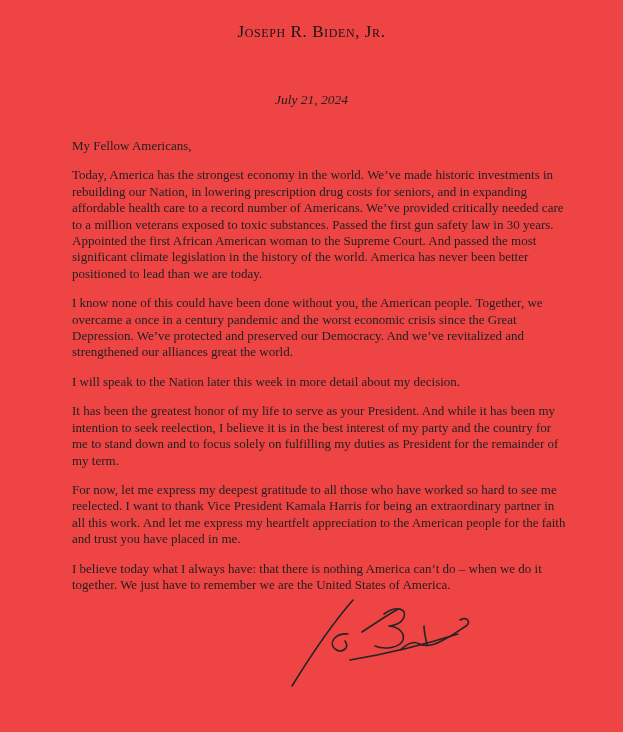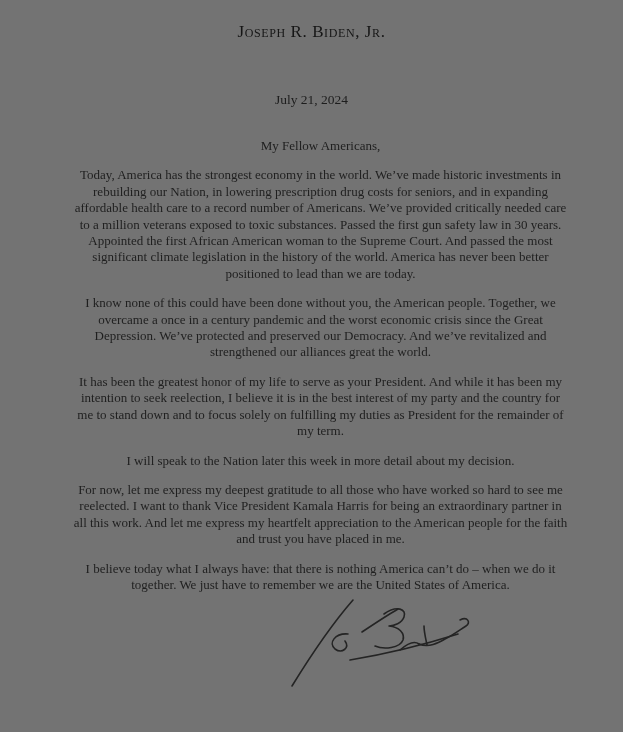--- a/index.html
+++ b/index.html
@@ -1,45 +1,46 @@
 <!DOCTYPE html>
 <html><head>
 <meta charset="utf-8">
 <style>
   html, body { margin: 0; padding: 0; background: #ffffff; }
   .page {
     position: relative;
     width: 623px;
     height: 732px;
-    background: #737373;
+    background: #ef4444;
     overflow: hidden;
     font-family: "Liberation Serif", "DejaVu Serif", serif;
     color: #1f1f1f;
   }
   .letterhead {
     padding-top: 22px;
     text-align: center;
     font-variant: small-caps;
     font-variant-caps: small-caps;
     font-size: 17px;
     letter-spacing: 0.6px;
     color: #161616;
     font-weight: 500;
   }
   .date {
     margin-top: 50px;
     text-align: center;
     font-size: 13.5px;
     color: #1d1d1d;
+    font-style: italic;
   }
   .body-text {
     padding: 30px 54px 0 72px;
     font-size: 13px;
     line-height: 16.4px;
-    text-align: center;
+    text-align: left;
   }
   .body-text p { margin: 0 0 13px 0; }
   .signature {
     position: absolute;
     left: 282px;
     top: 598px;
     width: 190px;
     height: 100px;
   }
   .signature path {
@@ -56,22 +57,22 @@
 <div class="page">
 
   <div class="letterhead">Joseph R. Biden, Jr.</div>
 
   <div class="date">July 21, 2024</div>
 
   <div class="body-text">
     <p>My Fellow Americans,</p>
     <p>Today, America has the strongest economy in the world. We’ve made historic investments in rebuilding our Nation, in lowering prescription drug costs for seniors, and in expanding affordable health care to a record number of Americans. We’ve provided critically needed care to a million veterans exposed to toxic substances. Passed the first gun safety law in 30 years. Appointed the first African American woman to the Supreme Court. And passed the most significant climate legislation in the history of the world. America has never been better positioned to lead than we are today.</p>
     <p>I know none of this could have been done without you, the American people. Together, we overcame a once in a century pandemic and the worst economic crisis since the Great Depression. We’ve protected and preserved our Democracy. And we’ve revitalized and strengthened our alliances great the world.</p>
+    <p>I will speak to the Nation later this week in more detail about my decision.</p>
     <p>It has been the greatest honor of my life to serve as your President. And while it has been my intention to seek reelection, I believe it is in the best interest of my party and the country for me to stand down and to focus solely on fulfilling my duties as President for the remainder of my term.</p>
-    <p>I will speak to the Nation later this week in more detail about my decision.</p>
     <p>For now, let me express my deepest gratitude to all those who have worked so hard to see me reelected. I want to thank Vice President Kamala Harris for being an extraordinary partner in all this work. And let me express my heartfelt appreciation to the American people for the faith and trust you have placed in me.</p>
     <p>I believe today what I always have: that there is nothing America can’t do – when we do it together. We just have to remember we are the United States of America.</p>
   </div>
 
   <svg class="signature" viewBox="0 0 190 100" xmlns="http://www.w3.org/2000/svg" aria-hidden="true">
 
     <path d="M 10 88 C 26 62 50 26 71 2"></path>
 
     <path d="M 66 36 C 53 35 46 45 53 51 C 60 56 68 50 63 43"></path>
 

